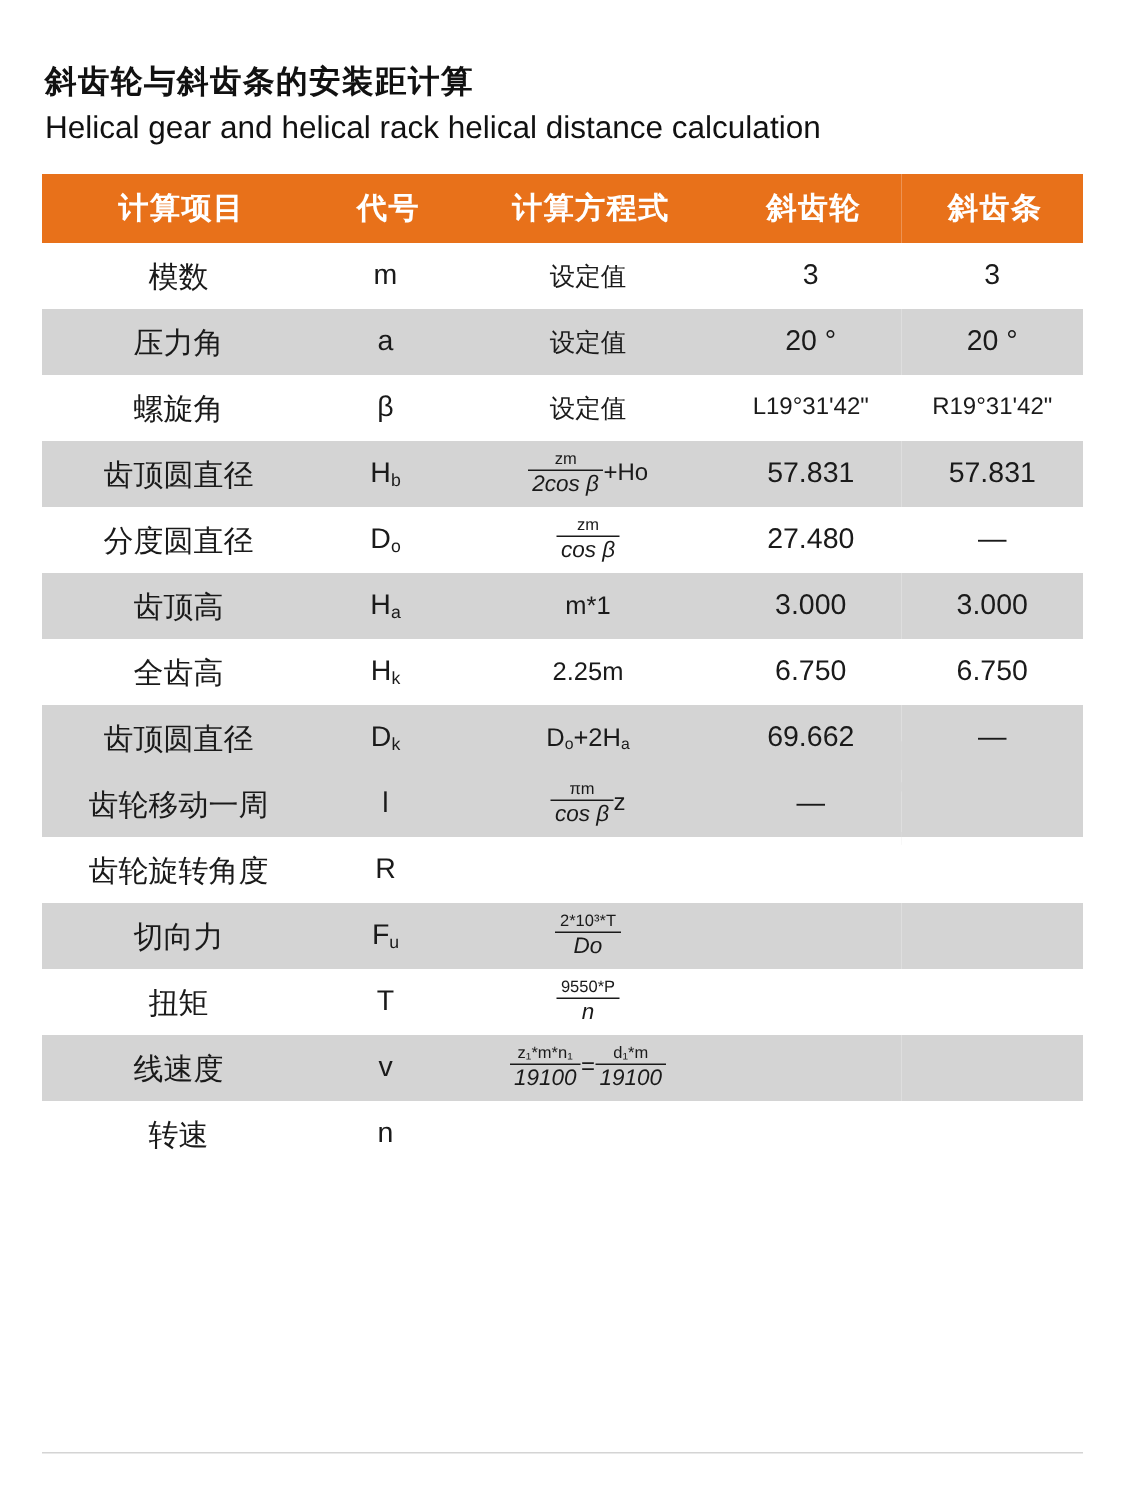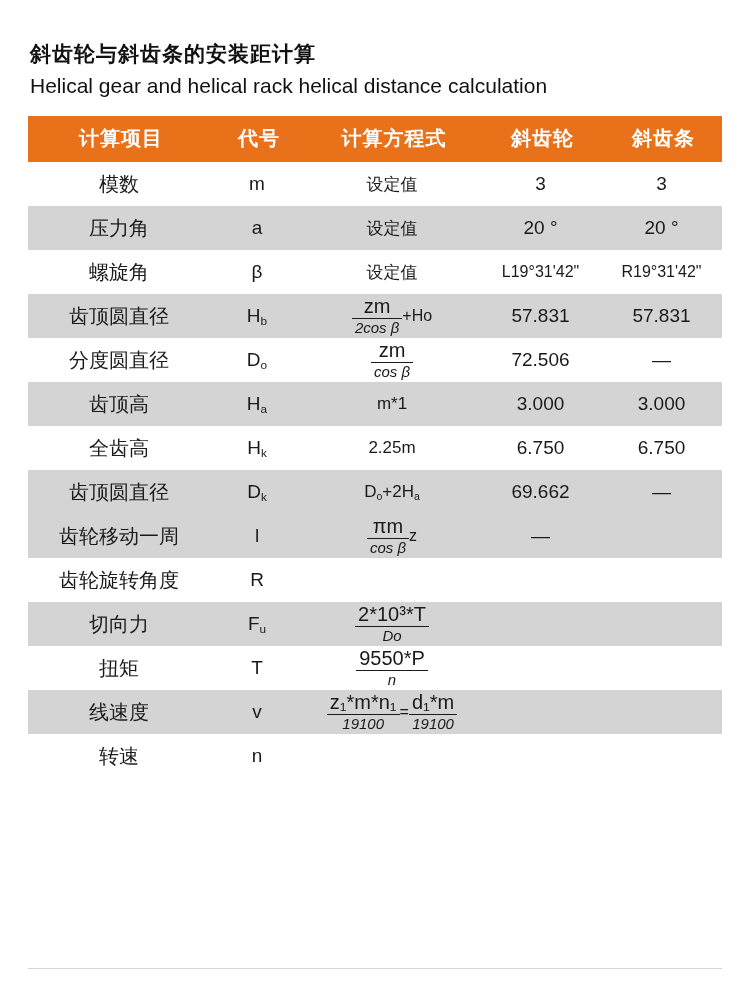--- a/index.html
+++ b/index.html
@@ -80,21 +80,21 @@
   .frac {
     display: inline-block;
     vertical-align: middle;
     text-align: center;
     line-height: 1.05;
   }
   .frac .num {
     display: block;
     padding: 0 3px 1px 3px;
     border-bottom: 1px solid #1a1a1a;
-    font-size: 20px;
+    font-size: 11px;
     white-space: nowrap;
     text-align: center;
   }
   .frac .den {
     display: block;
     padding: 1px 3px 0 3px;
     font-size: 15px;
     white-space: nowrap;
     font-style: italic;
   }
@@ -232,21 +232,21 @@
           <td class="item">齿顶圆直径</td>
           <td class="code">H<sub>b</sub></td>
           <td class="eq"><span class="frac"><span class="num">zm</span><span class="den">2cos β</span></span><span class="after-frac">+Ho</span></td>
           <td class="val">57.831</td>
           <td class="val">57.831</td>
         </tr>
         <tr class="odd">
           <td class="item">分度圆直径</td>
           <td class="code">D<sub>o</sub></td>
           <td class="eq"><span class="frac"><span class="num">zm</span><span class="den">cos β</span></span></td>
-          <td class="val">72.506</td>
+          <td class="val">27.480</td>
           <td class="val">—</td>
         </tr>
         <tr class="even">
           <td class="item">齿顶高</td>
           <td class="code">H<sub>a</sub></td>
           <td class="eq">m*1</td>
           <td class="val">3.000</td>
           <td class="val">3.000</td>
         </tr>
         <tr class="odd">

